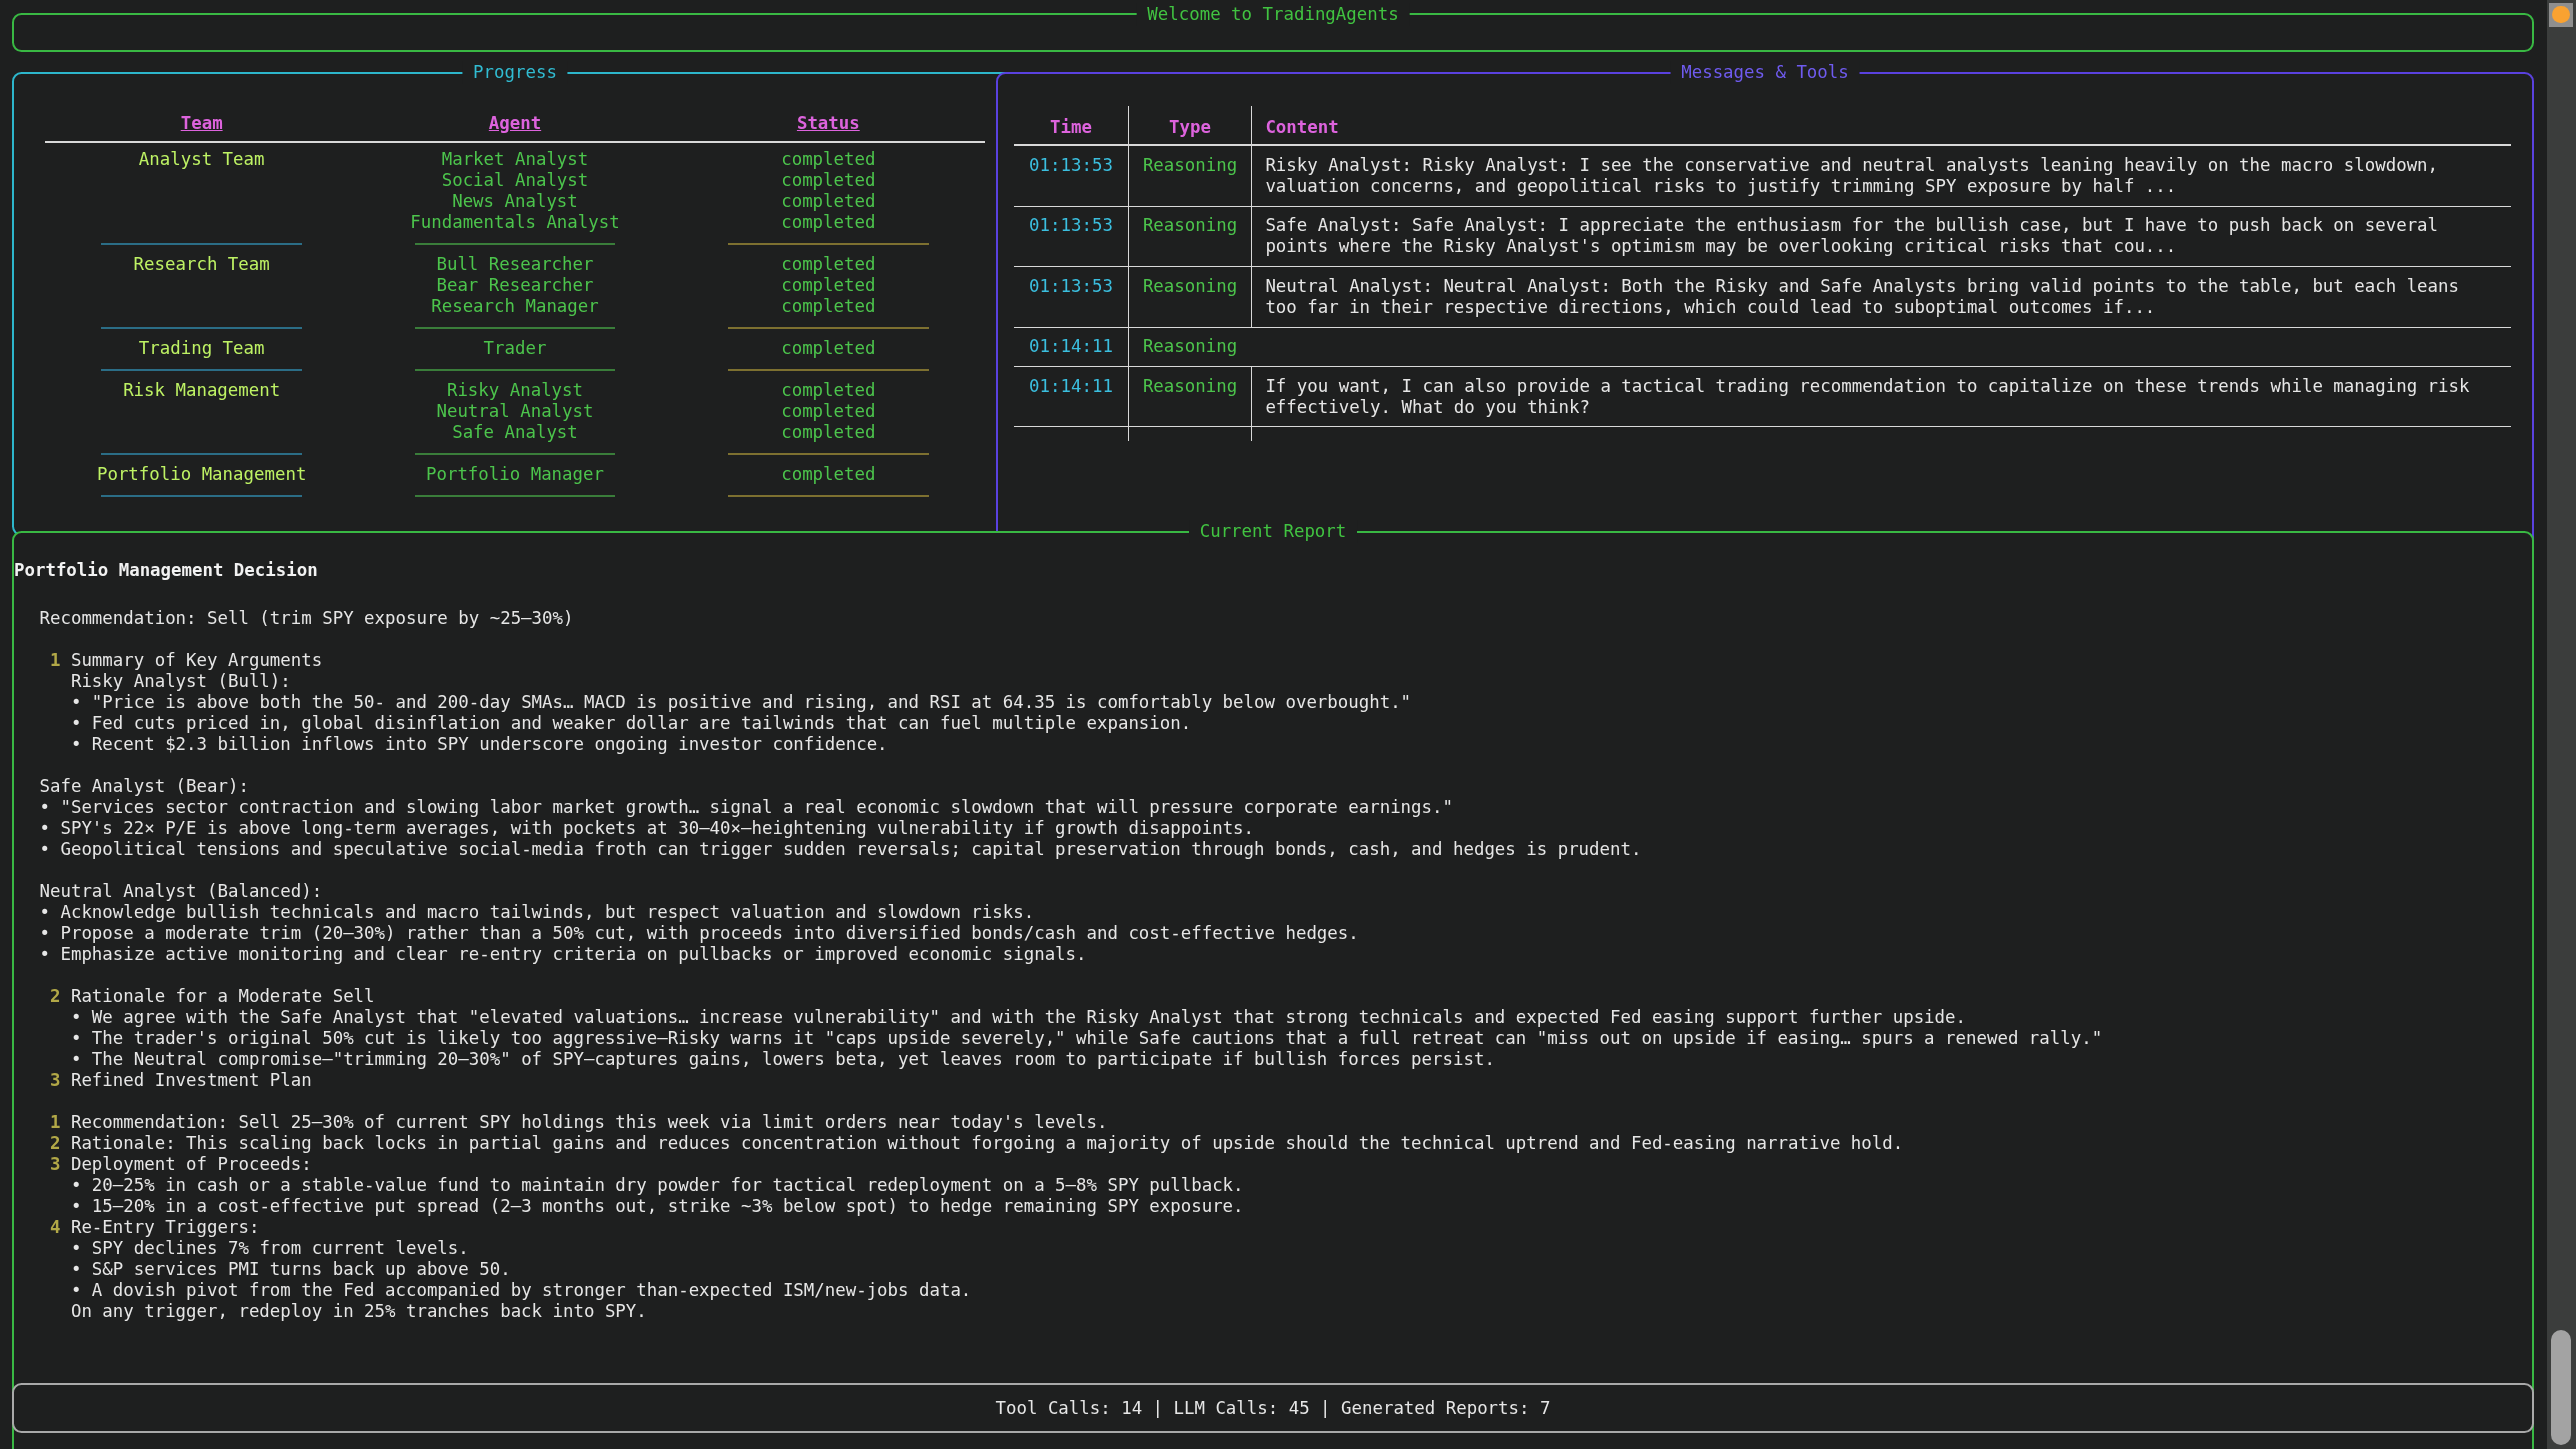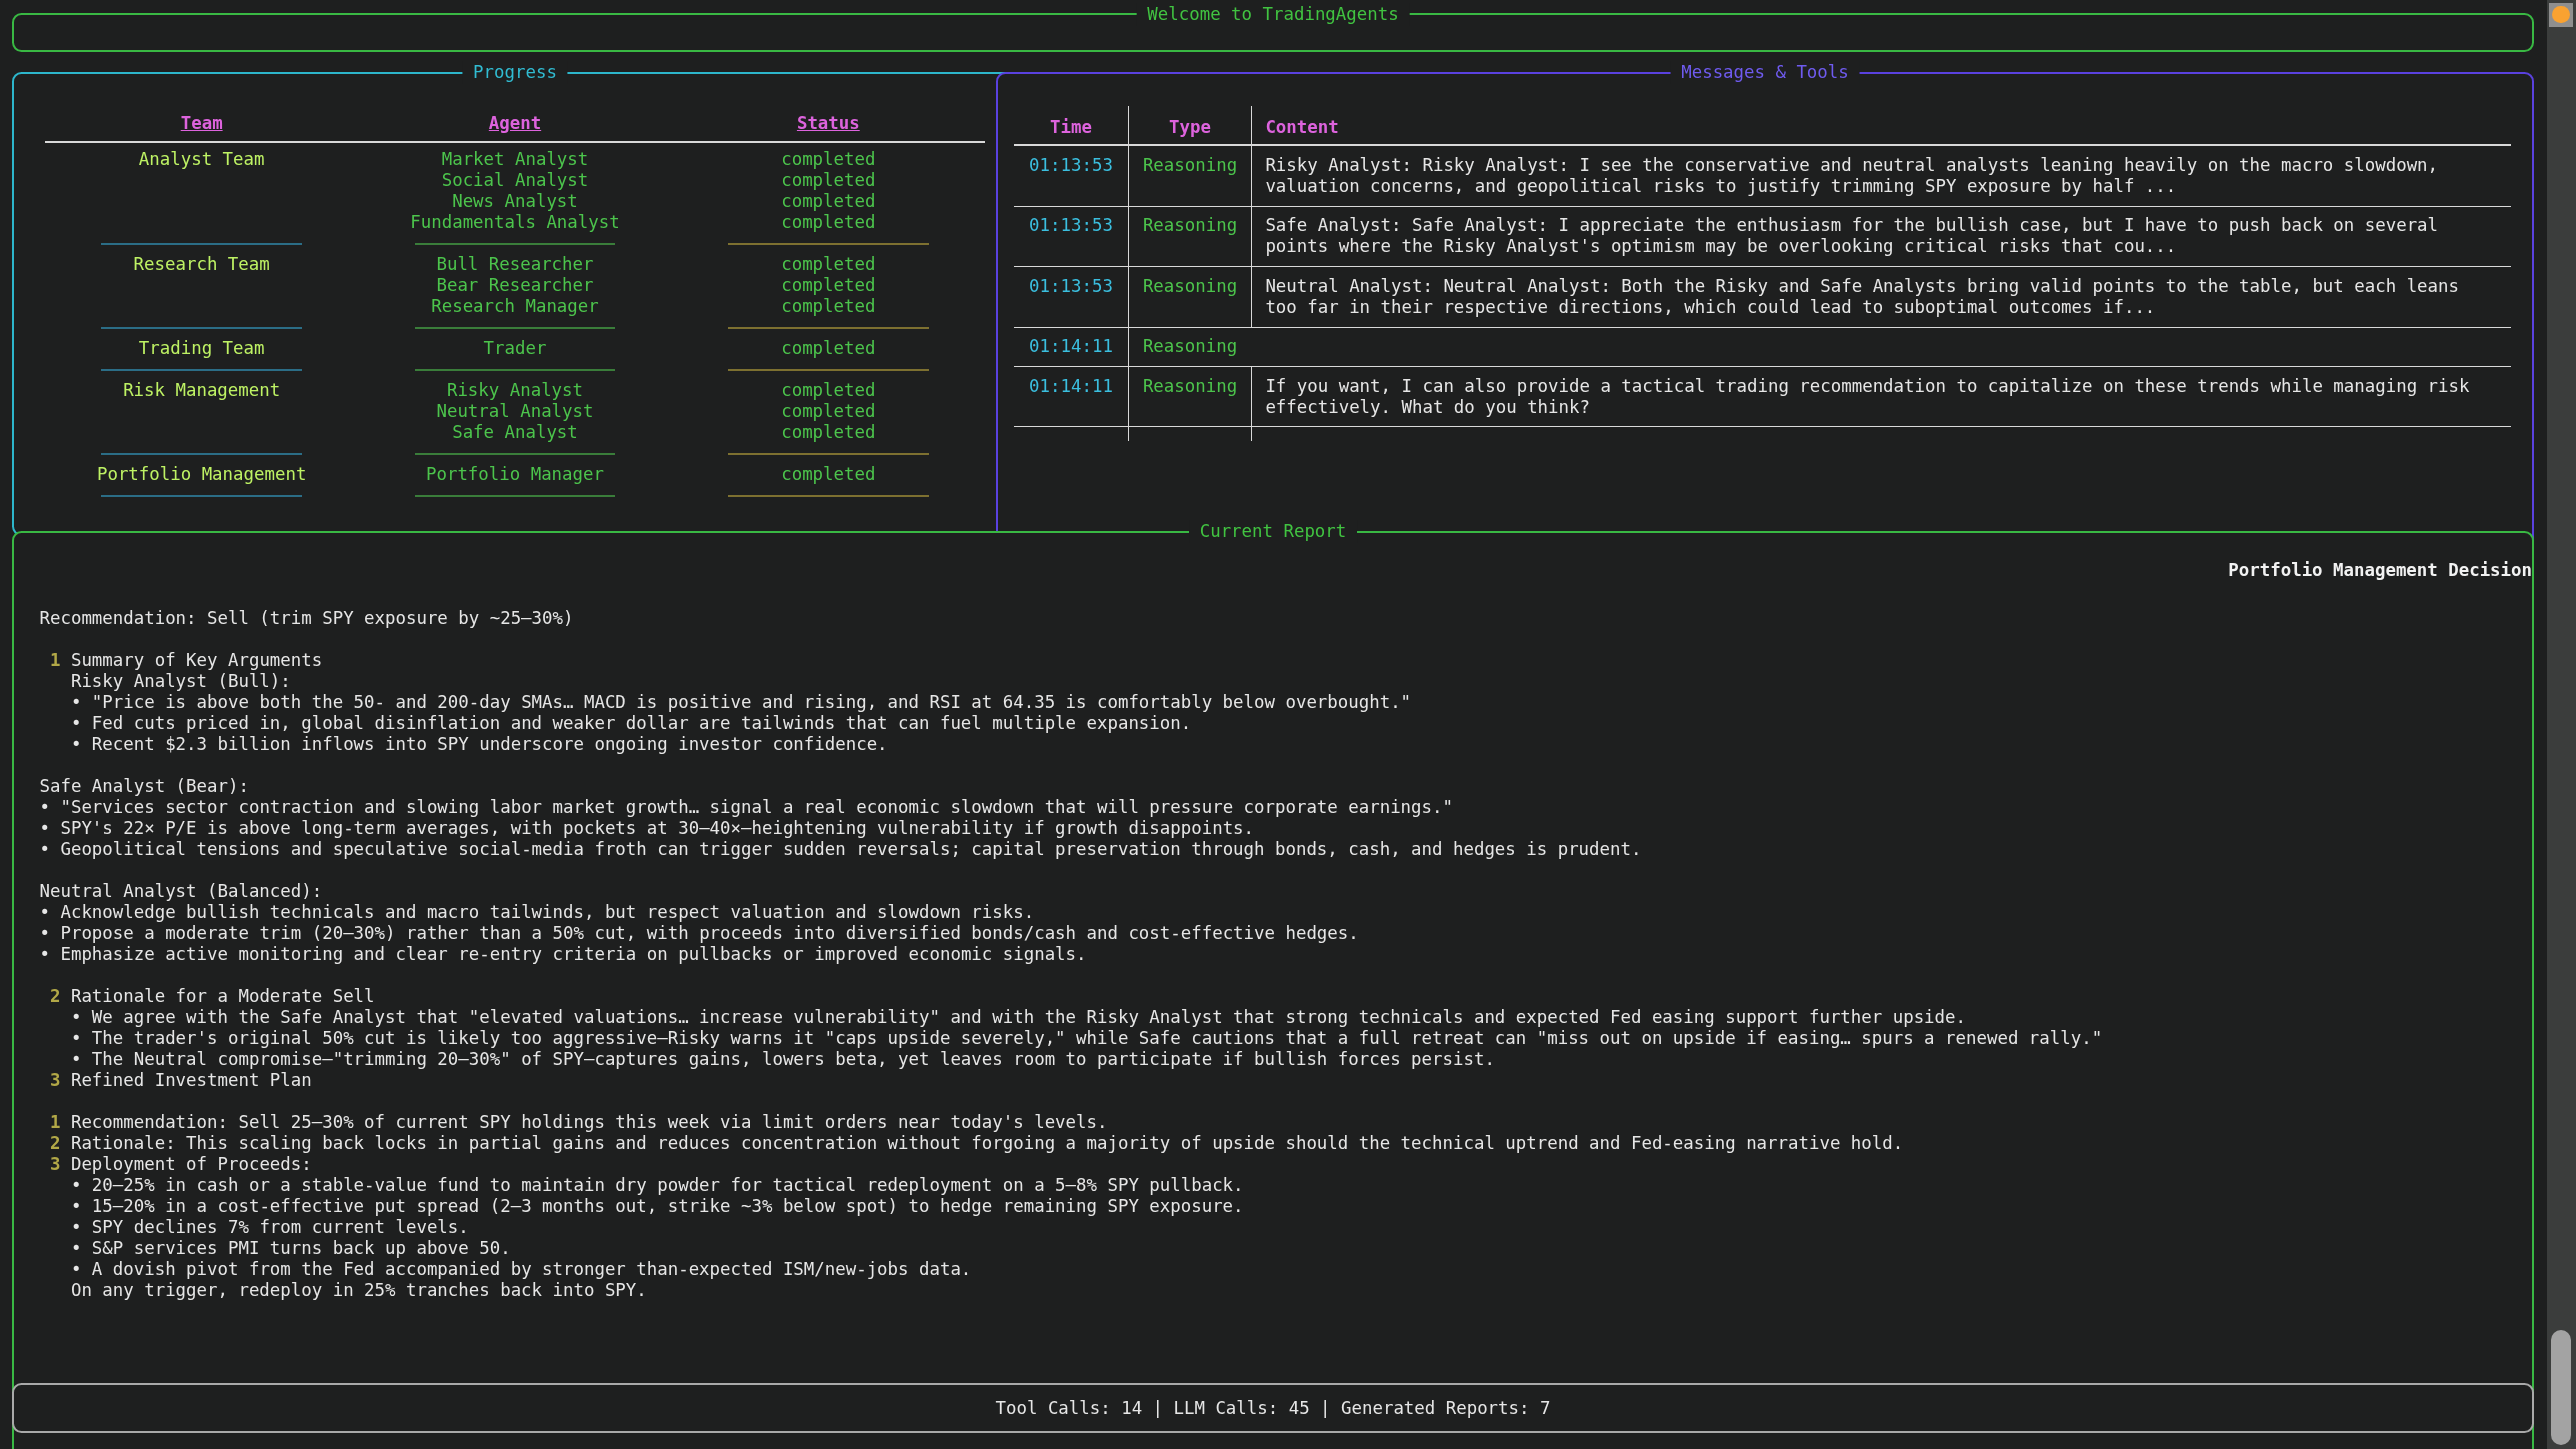--- a/index.html
+++ b/index.html
@@ -53,21 +53,21 @@
   .mtype    { color:#4cc44c; text-align:center; border-left:1.3px solid #d9d9d9; }
   .mcontent { color:#e6e6e6; text-align:left; border-left:1.3px solid #d9d9d9;
               padding-left:13.4px; padding-right:10.7px; white-space:pre-wrap; }
   .mheader .mcell { color:#dd63dd !important; font-weight:bold; padding-top:10.7px; padding-bottom:6.7px; }
   .msep { border-top:1.3px solid #d9d9d9; }
   .msep.hsep { border-top:2px solid #d9d9d9; }
   .mstub { height:13.4px; }
   .mstub .mcell { padding:0; }
 
   
-  .rheading { text-align:right; font-weight:bold; color:#f2f2f2; margin-top:27px; line-height:21px; }
+  .rheading { text-align:left; font-weight:bold; color:#f2f2f2; margin-top:27px; line-height:21px; }
   .rbody { margin:27px 29.5px 0 25.5px; }
   .rline { line-height:21px; white-space:pre-wrap; }
   .rnum { color:#b2a847; font-weight:bold; }
   .rbullet { color:#e6e6e6; }
 
   
   .ftext { color:#e6e6e6; }
 
   
   .scrollbar { position:absolute; right:0; top:0; width:29.5px; height:1449px; background:#3b3d3c; }
@@ -259,20 +259,21 @@
         <div class="rline" style="padding-left: 3ch;"><span class="rbullet">• </span><span class="">We agree with the Safe Analyst that "elevated valuations… increase vulnerability" and with the Risky Analyst that strong technicals and expected Fed easing support further upside.</span></div>
         <div class="rline" style="padding-left: 3ch;"><span class="rbullet">• </span><span class="">The trader's original 50% cut is likely too aggressive—Risky warns it "caps upside severely," while Safe cautions that a full retreat can "miss out on upside if easing… spurs a renewed rally."</span></div>
         <div class="rline" style="padding-left: 3ch;"><span class="rbullet">• </span><span class="">The Neutral compromise—"trimming 20–30%" of SPY—captures gains, lowers beta, yet leaves room to participate if bullish forces persist.</span></div>
         <div class="rline" style="padding-left: 1ch;"><span class="rnum">3 </span><span class="">Refined Investment Plan</span></div>
         <div class="rline" style="padding-left: 0ch;"><span class="">&nbsp;</span></div>
         <div class="rline" style="padding-left: 1ch;"><span class="rnum">1 </span><span class="">Recommendation: Sell 25–30% of current SPY holdings this week via limit orders near today's levels.</span></div>
         <div class="rline" style="padding-left: 1ch;"><span class="rnum">2 </span><span class="">Rationale: This scaling back locks in partial gains and reduces concentration without forgoing a majority of upside should the technical uptrend and Fed-easing narrative hold.</span></div>
         <div class="rline" style="padding-left: 1ch;"><span class="rnum">3 </span><span class="">Deployment of Proceeds:</span></div>
         <div class="rline" style="padding-left: 3ch;"><span class="rbullet">• </span><span class="">20–25% in cash or a stable-value fund to maintain dry powder for tactical redeployment on a 5–8% SPY pullback.</span></div>
         <div class="rline" style="padding-left: 3ch;"><span class="rbullet">• </span><span class="">15–20% in a cost-effective put spread (2–3 months out, strike ~3% below spot) to hedge remaining SPY exposure.</span></div>
+        <div class="rline" style="padding-left: 1ch;"><span class="rnum">4 </span><span class="">Re-Entry Triggers:</span></div>
         <div class="rline" style="padding-left: 3ch;"><span class="rbullet">• </span><span class="">SPY declines 7% from current levels.</span></div>
         <div class="rline" style="padding-left: 3ch;"><span class="rbullet">• </span><span class="">S&amp;P services PMI turns back up above 50.</span></div>
         <div class="rline" style="padding-left: 3ch;"><span class="rbullet">• </span><span class="">A dovish pivot from the Fed accompanied by stronger than-expected ISM/new-jobs data.</span></div>
         <div class="rline" style="padding-left: 3ch;"><span class="">On any trigger, redeploy in 25% tranches back into SPY.</span></div>
       </div>
   </section>
 
   <section class="panel footerp">
     <span class="ftext">Tool Calls: 14 | LLM Calls: 45 | Generated Reports: 7</span>
   </section>

